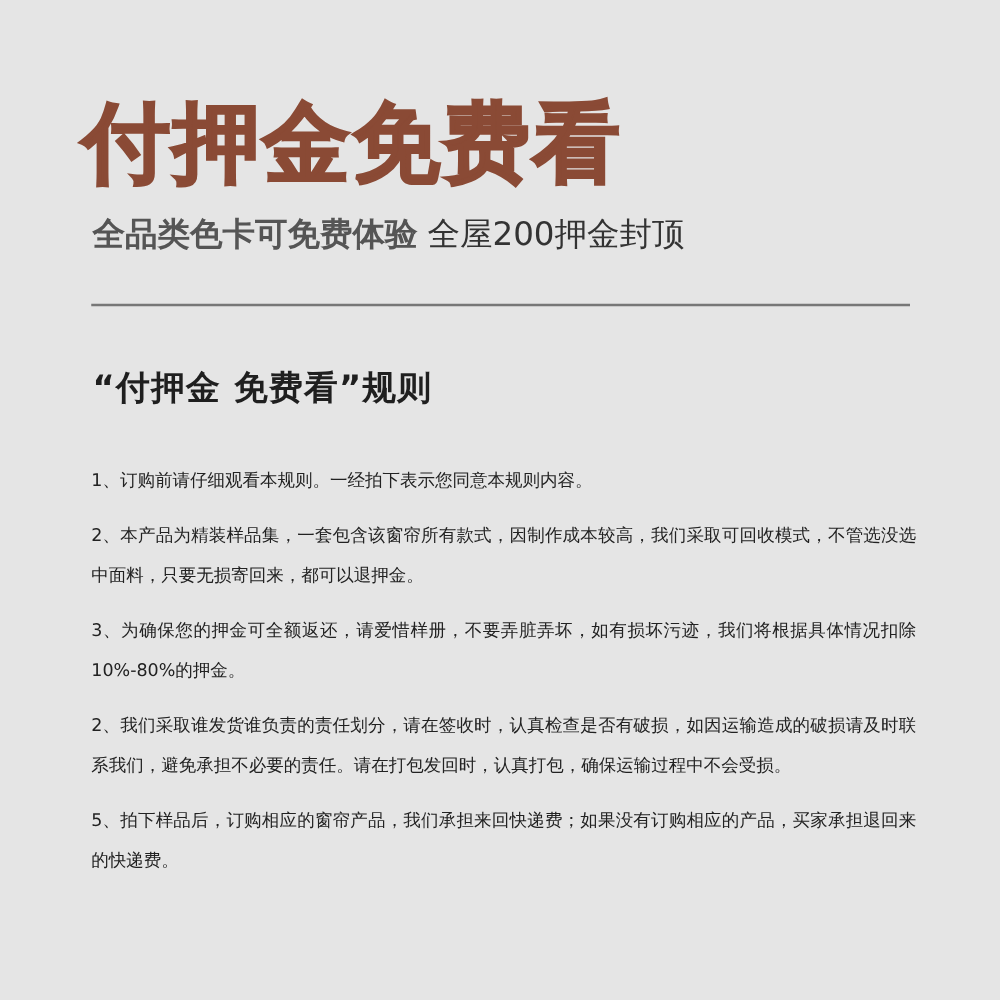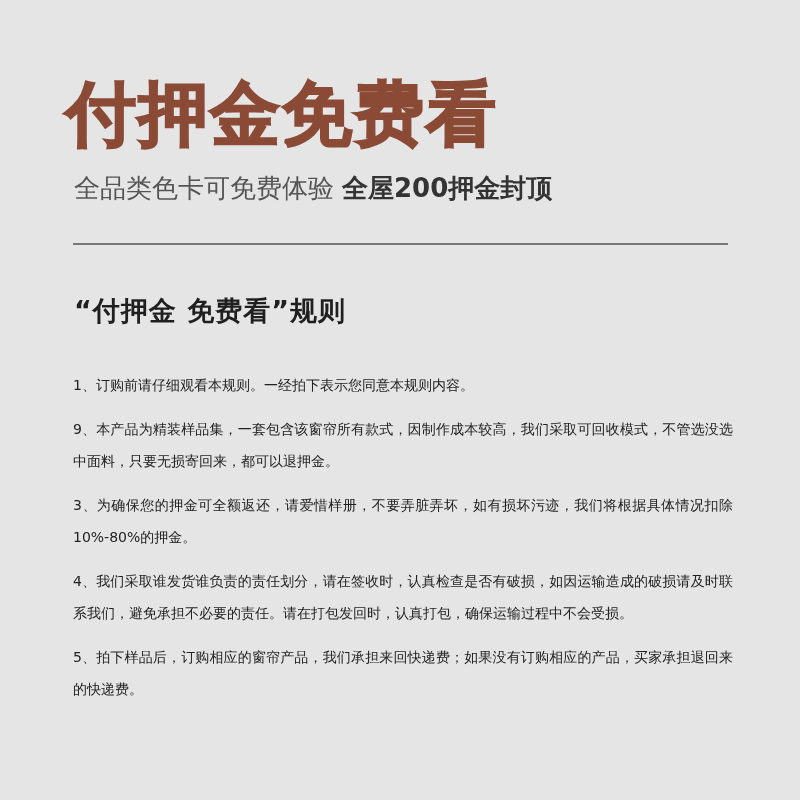--- a/index.html
+++ b/index.html
@@ -34,24 +34,24 @@
     .subtitle {
       position: absolute;
       left: 74px;
       top: 170px;
       font-size: 26px;
       line-height: 36px;
       color: #555555;
       white-space: nowrap;
     }
     .subtitle .plain {
-      font-weight: 400;
+      font-weight: 700;
     }
     .subtitle .bold {
-      font-weight: 700;
+      font-weight: 400;
       color: #333333;
       margin-left: 8px;
     }
     .divider {
       position: absolute;
       left: 73px;
       top: 243px;
       width: 655px;
       height: 2px;
       background: #777777;
@@ -93,18 +93,18 @@
   <div class="subtitle">
     <span class="plain">全品类色卡可免费体验</span><span class="bold">全屋200押金封顶</span>
   </div>
 
   <div class="divider"></div>
 
   <div class="rules-title">“付押金 免费看”规则</div>
 
   <ul class="rules-list">
     <li class="rule">1、订购前请仔细观看本规则。一经拍下表示您同意本规则内容。</li>
-    <li class="rule">9、本产品为精装样品集，一套包含该窗帘所有款式，因制作成本较高，我们采取可回收模式，不管选没选中面料，只要无损寄回来，都可以退押金。</li>
+    <li class="rule">2、本产品为精装样品集，一套包含该窗帘所有款式，因制作成本较高，我们采取可回收模式，不管选没选中面料，只要无损寄回来，都可以退押金。</li>
     <li class="rule">3、为确保您的押金可全额返还，请爱惜样册，不要弄脏弄坏，如有损坏污迹，我们将根据具体情况扣除10%-80%的押金。</li>
-    <li class="rule">4、我们采取谁发货谁负责的责任划分，请在签收时，认真检查是否有破损，如因运输造成的破损请及时联系我们，避免承担不必要的责任。请在打包发回时，认真打包，确保运输过程中不会受损。</li>
+    <li class="rule">2、我们采取谁发货谁负责的责任划分，请在签收时，认真检查是否有破损，如因运输造成的破损请及时联系我们，避免承担不必要的责任。请在打包发回时，认真打包，确保运输过程中不会受损。</li>
     <li class="rule">5、拍下样品后，订购相应的窗帘产品，我们承担来回快递费；如果没有订购相应的产品，买家承担退回来的快递费。</li>
   </ul>
 </div>
 
 </body></html>

